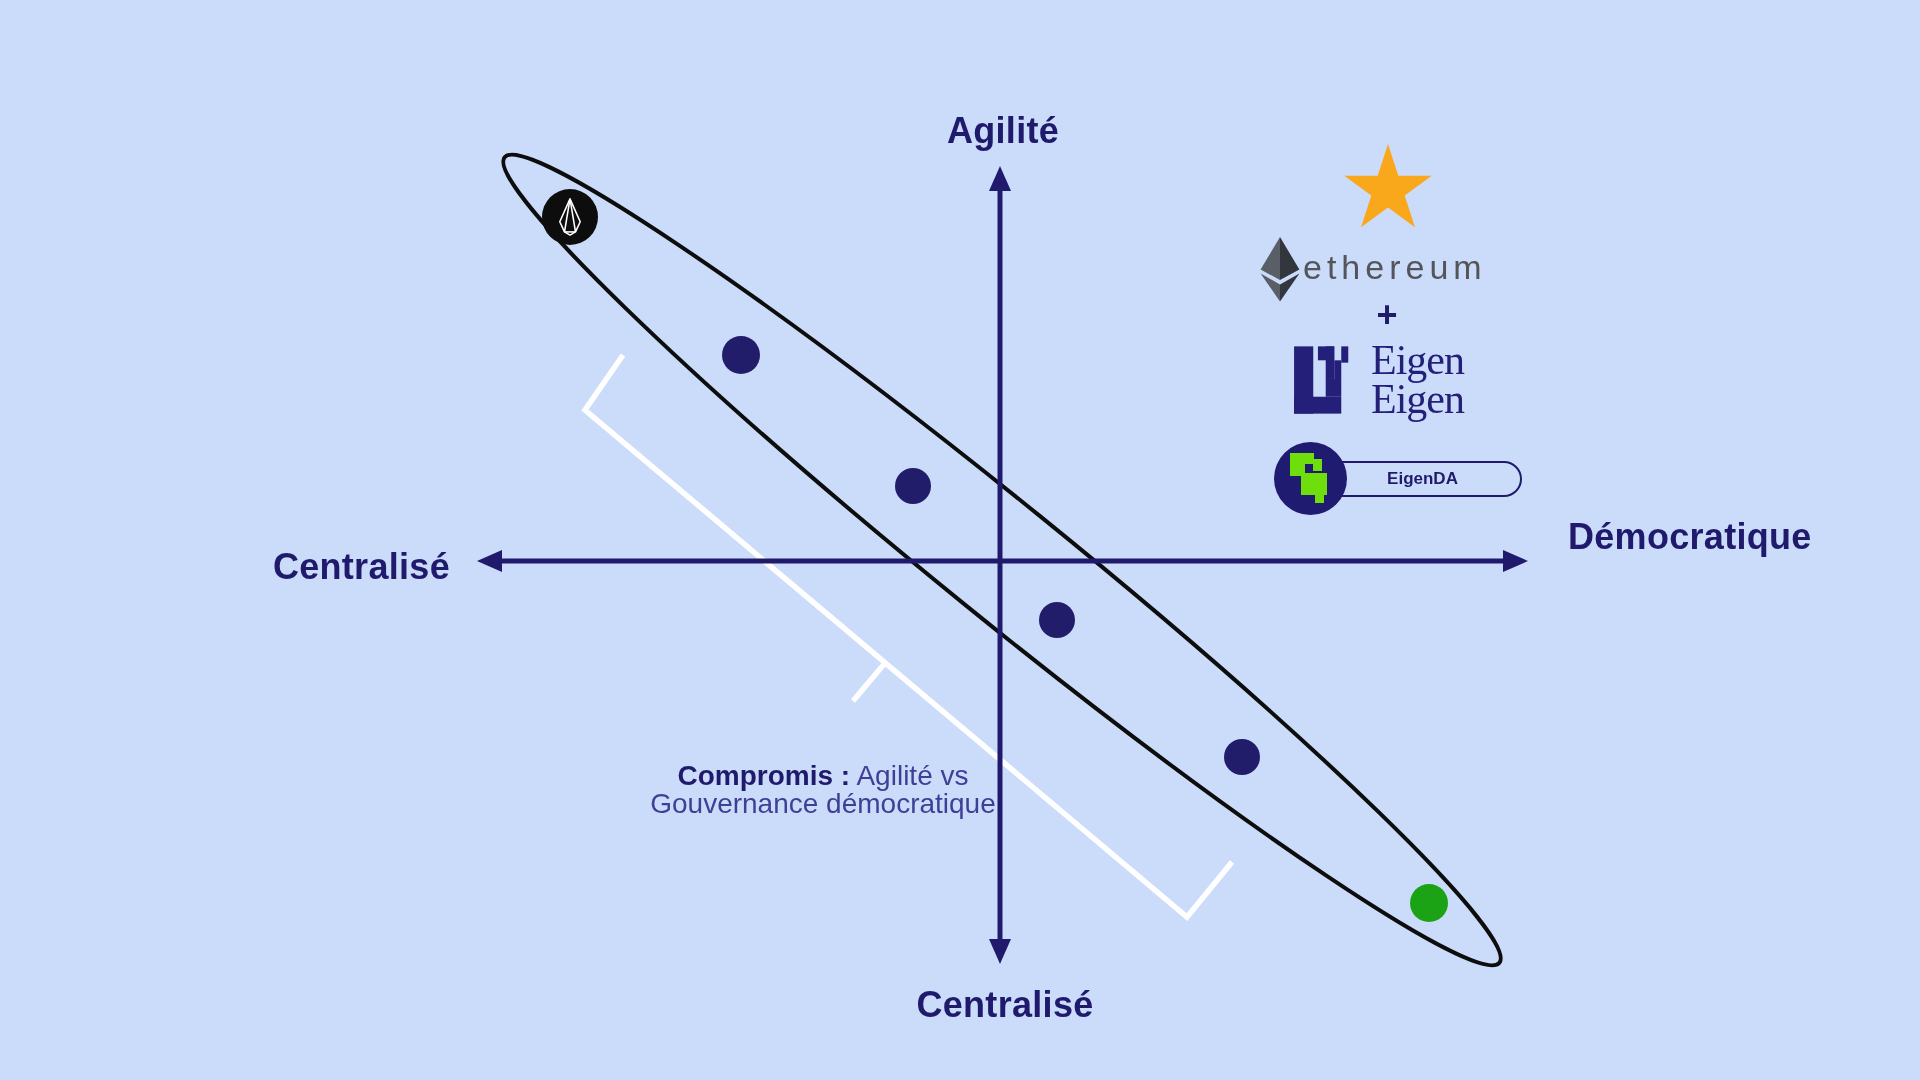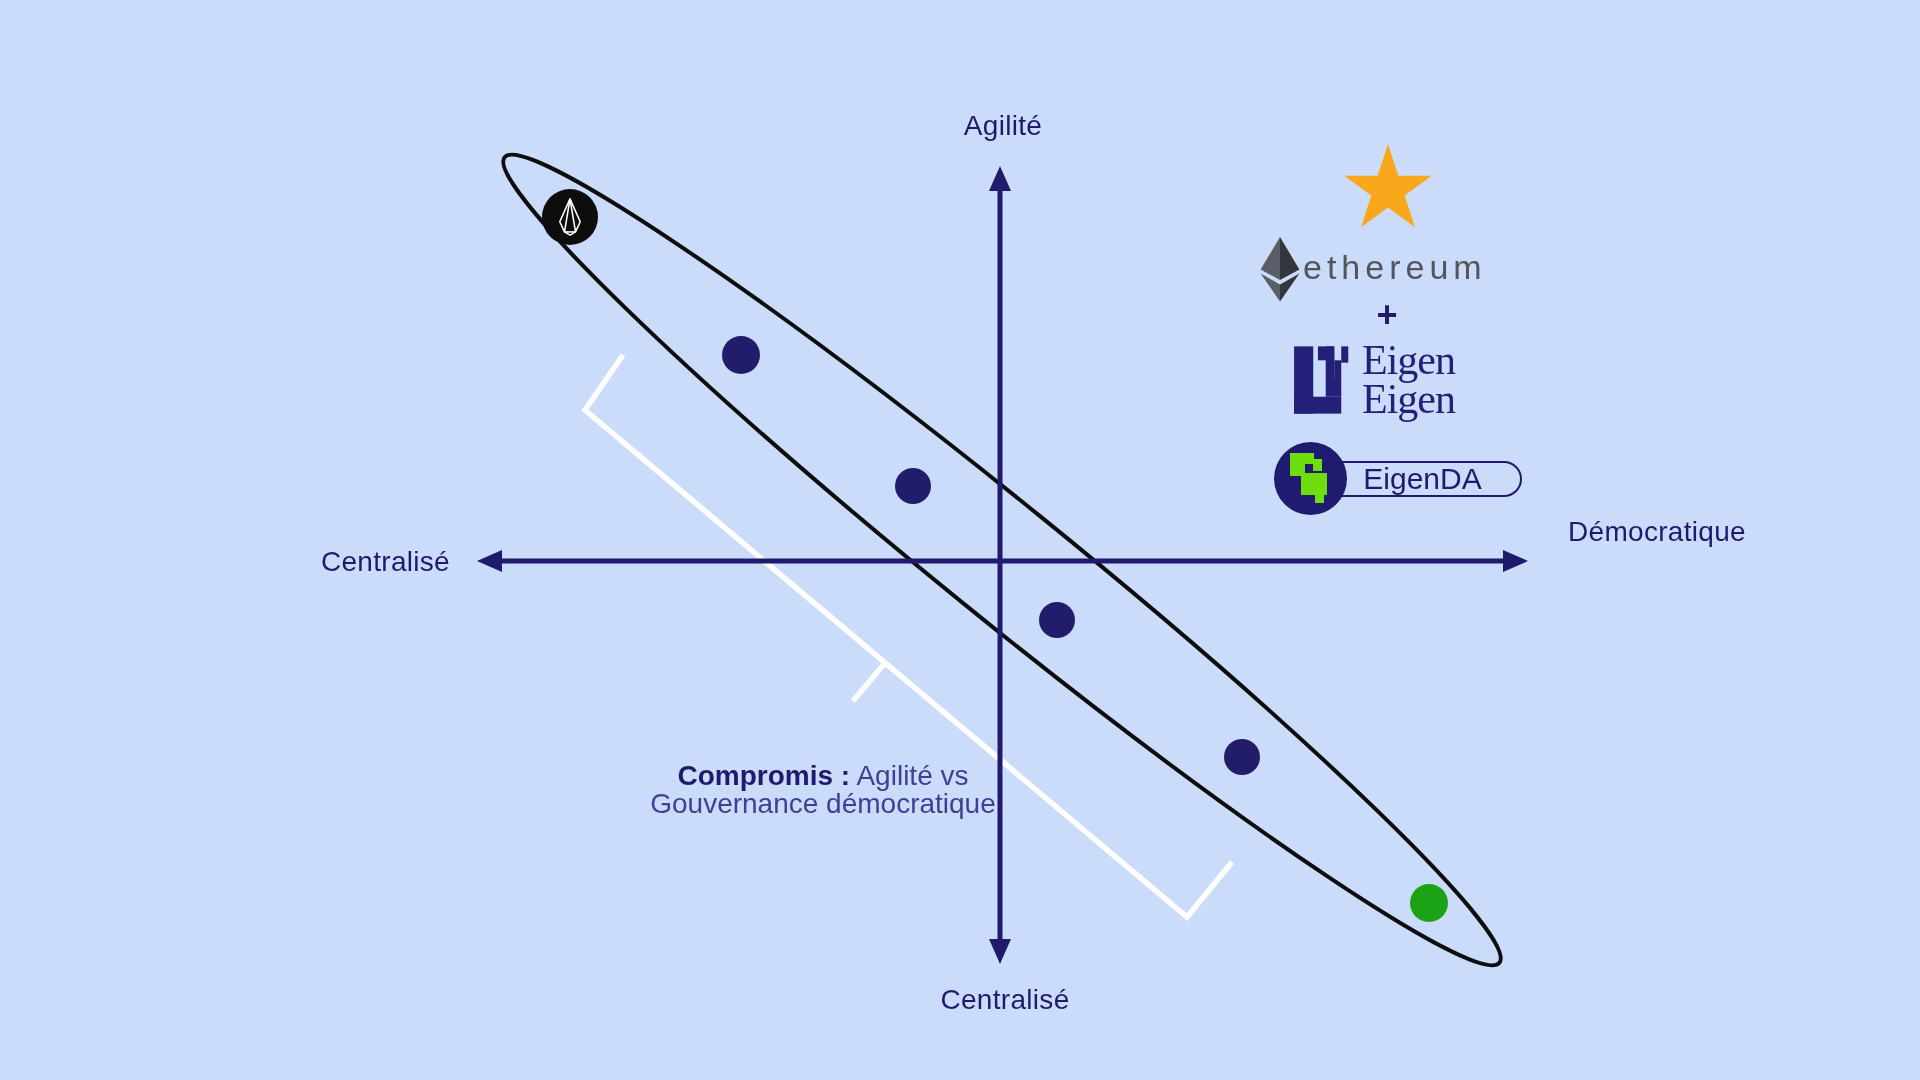--- a/index.html
+++ b/index.html
@@ -3,21 +3,21 @@
 <meta charset="utf-8">
 <style>
   html,body{margin:0;padding:0}
   .canvas{
     position:relative;width:1920px;height:1080px;overflow:hidden;
     background:var(--bg);
     font-family:"Liberation Sans",sans-serif;
   }
   .scene{position:absolute;left:0;top:0;width:1920px;height:1080px;pointer-events:none}
   .axis-label{
-    position:absolute;font-weight:400;font-size:28px;color:var(--navy);
+    position:absolute;font-weight:700;font-size:36px;color:var(--navy);
     letter-spacing:.3px;
   }
   .center{text-align:center}
   .right{text-align:right}
   .dot{position:absolute;border-radius:50%}
   .eos-point{
     position:absolute;border-radius:50%;background:var(--black);
     display:flex;align-items:center;justify-content:center;z-index:3;
   }
   .points-layer{position:absolute;left:0;top:0;width:1920px;height:1080px;z-index:2}
@@ -33,33 +33,33 @@
   }
   .eth-word{
     font-size:34px;color:var(--ethGray);letter-spacing:5px;font-weight:400;
     padding-bottom:4px;
   }
   .plus{
     position:absolute;left:1357px;top:294px;width:60px;text-align:center;
     font-size:36px;font-weight:700;color:var(--navy);z-index:4;
   }
   .eigenlayer-row{
-    position:absolute;left:1292px;top:344px;display:flex;align-items:flex-start;gap:0;z-index:4;
+    position:absolute;left:1292px;top:344px;display:flex;align-items:flex-start;gap:9px;z-index:4;
   }
   .eigenlayer-word{
     font-family:"Liberation Serif",serif;font-size:42px;line-height:39px;
     color:var(--eigenNavy);letter-spacing:-1px;margin-top:-3px;
   }
   .eigenda-wrap{position:absolute;left:1274px;top:442px;width:220px;height:80px;z-index:4}
   .eigenda-pill{
     position:absolute;left:19px;top:19px;width:195px;height:32px;
     border:2.5px solid var(--navy);border-radius:18px;z-index:1;
     display:flex;align-items:center;justify-content:center;padding-left:30px;box-sizing:content-box;
   }
-  .eigenda-label{font-size:30px;color:var(--navy);font-weight:400}
+  .eigenda-label{font-size:17px;color:var(--navy);font-weight:700}
   .eigenda-circle{
     position:absolute;left:0;top:0;width:73px;height:73px;border-radius:50%;
     background:var(--circleNavy);z-index:2;display:flex;align-items:center;justify-content:center;
   }
   .labels-layer{position:absolute;left:0;top:0;width:1920px;height:1080px;z-index:5;pointer-events:none}
 </style>
 </head>
 <body>
 
 <div class="canvas">

